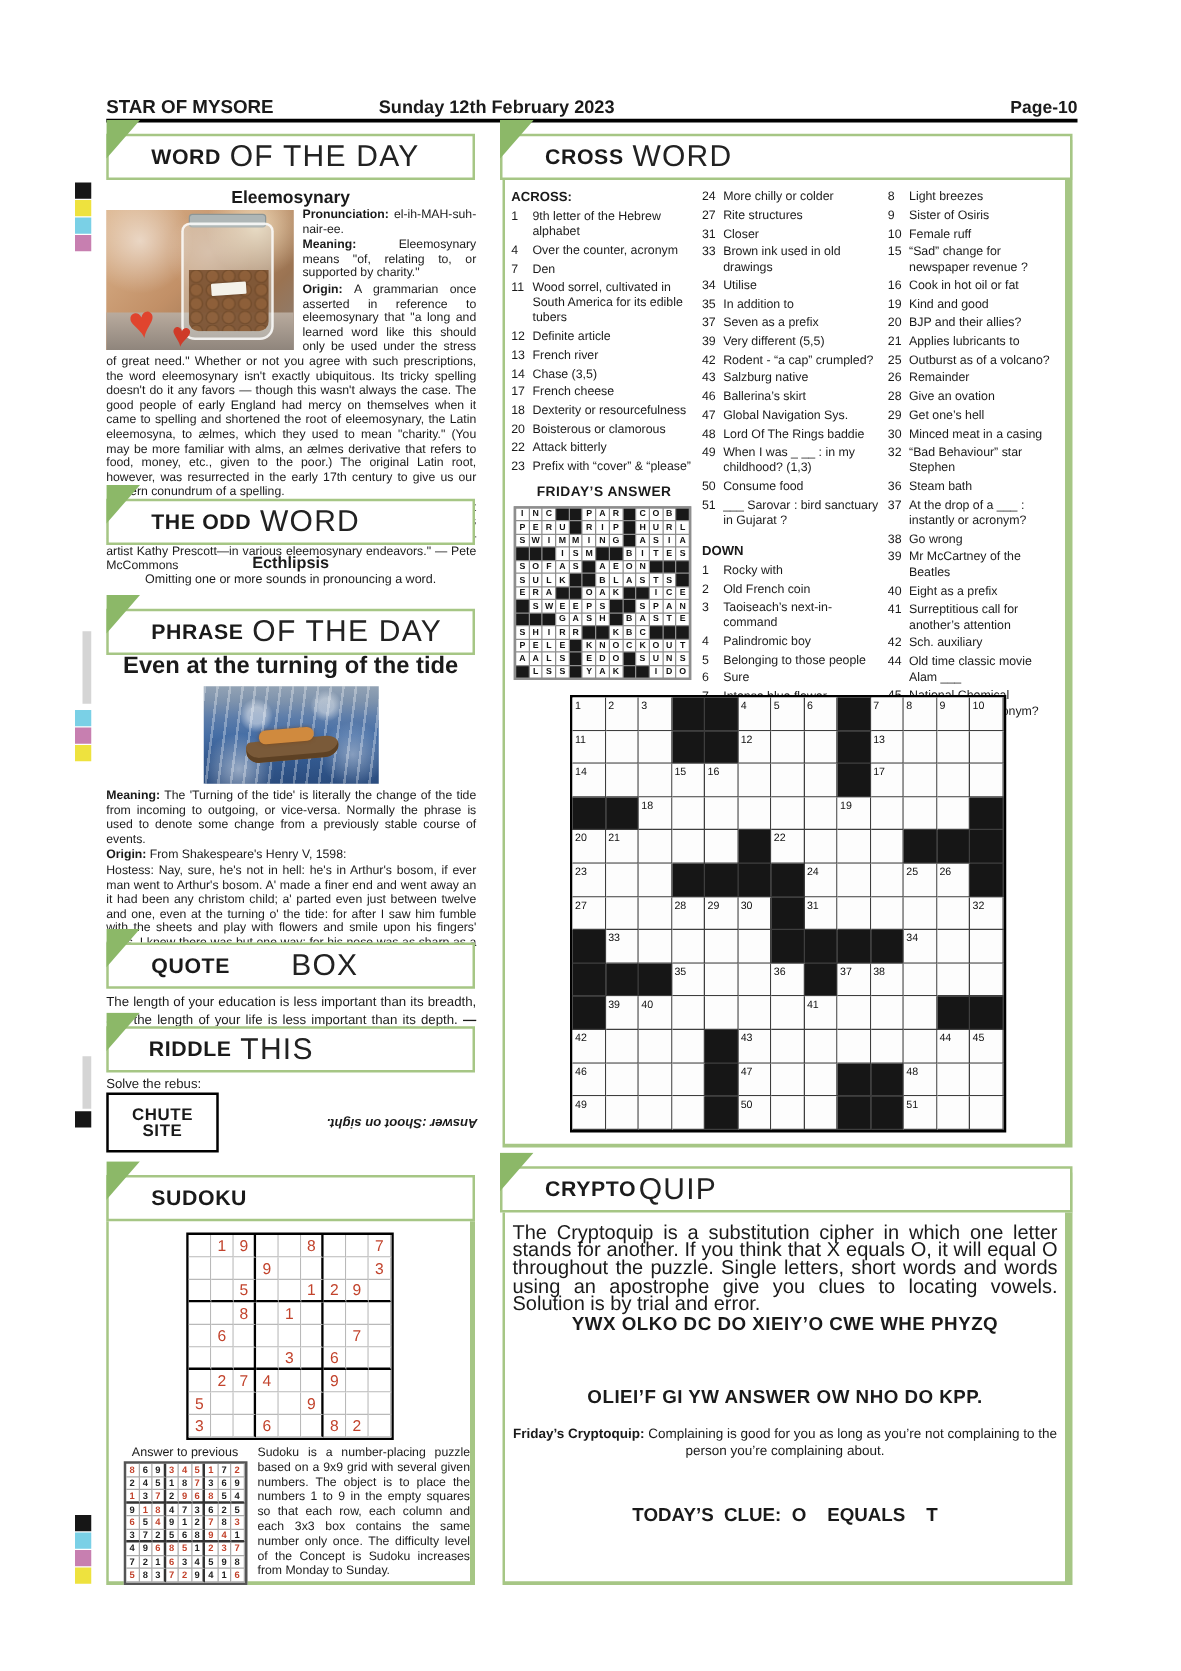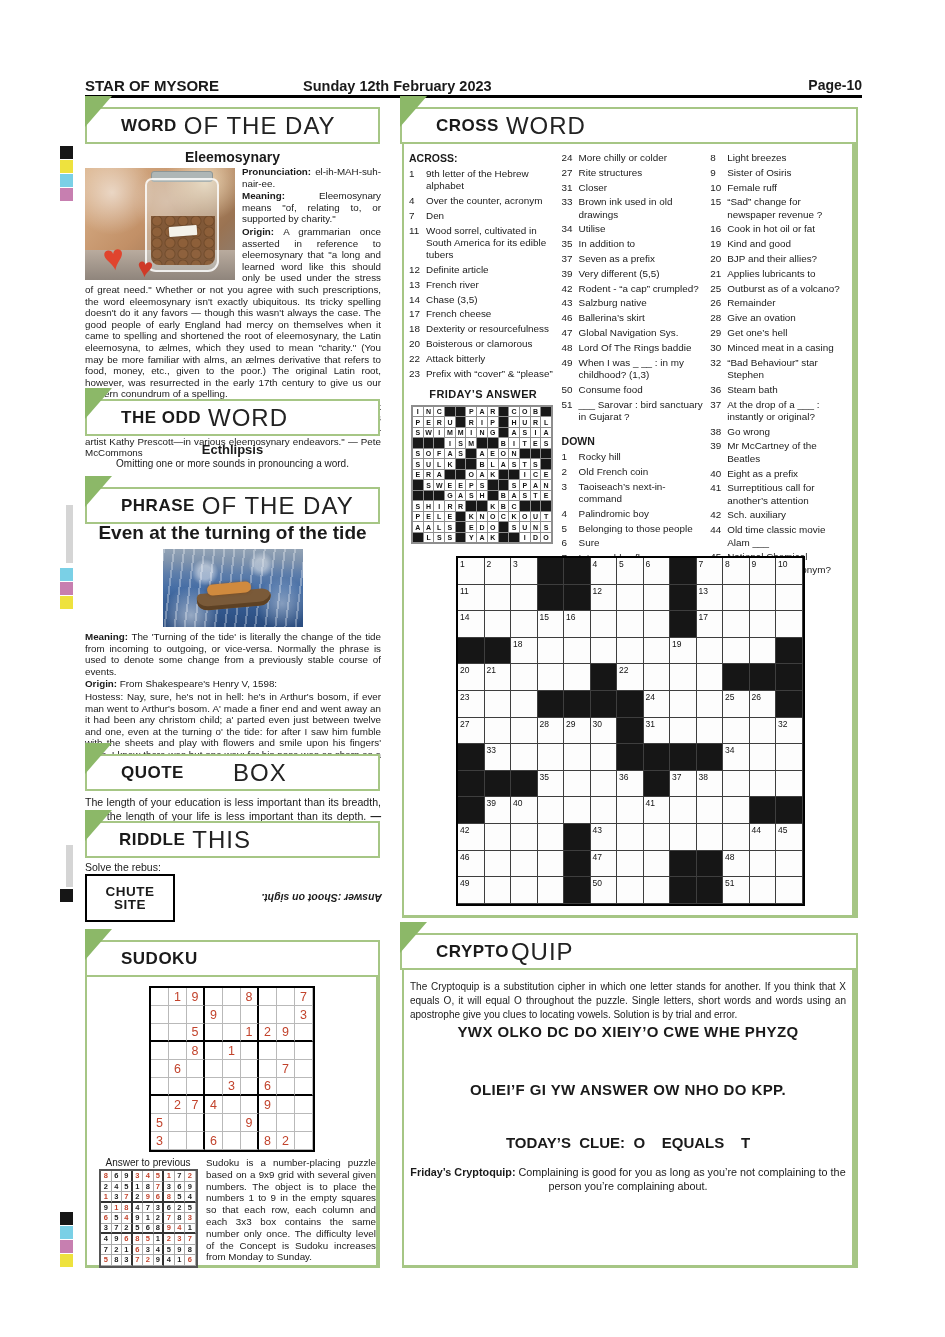--- a/index.html
+++ b/index.html
@@ -98,21 +98,21 @@
   .scell{border-right:1px solid #b9b9b9;border-bottom:1px solid #b9b9b9;display:flex;
      align-items:center;justify-content:center;font-size:12.5px;color:#c2432c;background:#fff;}
   #sudoku-answer-grid{position:absolute;display:grid;grid-template-columns:repeat(9,10.5px);
      grid-auto-rows:10.5px;border:2px solid #555;background:#fff;width:max-content;}
   .ascell{border-right:1px solid #aaa;border-bottom:1px solid #aaa;display:flex;
      align-items:center;justify-content:center;font-size:7.5px;font-weight:bold;}
   .red{color:#c2432c;} .blk{color:#222;}
   #answer-label{font-size:10px;text-align:center;}
 
   
-  #cq-desc{margin:0;padding:0 6px;text-align:justify;font-size:10px;line-height:14.2px;}
+  #cq-desc{margin:0;padding:0 6px;text-align:justify;font-size:16px;line-height:14.2px;}
   .cipher{text-align:center;font-weight:bold;font-size:15px;letter-spacing:.4px;}
   #cq-clue{text-align:center;font-weight:bold;font-size:15px;white-space:pre;}
   #cq-friday{text-align:center;font-size:10.8px;line-height:14px;max-width:470px;margin:0 auto;}
   #cq-friday b{font-weight:bold;}
 
   .center{text-align:center;}
 </style>
 </head>
 <body>
 
@@ -679,21 +679,21 @@
           </div>
           <div class="clue">
             <span class="cn">51</span>
             <span class="ct">___ Sarovar : bird sanctuary in Gujarat ?</span>
           </div>
         </div>
       <div class="clue-h" style="margin-top:12px;">DOWN</div>
       <div id="col2-down">
           <div class="clue">
             <span class="cn">1</span>
-            <span class="ct">Rocky hill</span>
+            <span class="ct">Rocky with</span>
           </div>
           <div class="clue">
             <span class="cn">2</span>
             <span class="ct">Old French coin</span>
           </div>
           <div class="clue">
             <span class="cn">3</span>
             <span class="ct">Taoiseach’s next-in-command</span>
           </div>
           <div class="clue">
@@ -771,21 +771,21 @@
           <div class="clue">
             <span class="cn">32</span>
             <span class="ct">“Bad Behaviour” star Stephen</span>
           </div>
           <div class="clue">
             <span class="cn">36</span>
             <span class="ct">Steam bath</span>
           </div>
           <div class="clue">
             <span class="cn">37</span>
-            <span class="ct">At the drop of a ___ : instantly or original?</span>
+            <span class="ct">At the drop of a ___ : instantly or acronym?</span>
           </div>
           <div class="clue">
             <span class="cn">38</span>
             <span class="ct">Go wrong</span>
           </div>
           <div class="clue">
             <span class="cn">39</span>
             <span class="ct">Mr McCartney of the Beatles</span>
           </div>
           <div class="clue">
@@ -1085,25 +1085,25 @@
       <div class="mcell"></div>
     </div>
 
   <div class="outerbox" style="left:402px;top:938px;width:456px;height:330px;border-right-width:6px;border-bottom-width:3px;">
     <div style="padding-top:40px;">
       <p id="cq-desc">The Cryptoquip is a substitution cipher in which one letter stands for another.  If you think that X equals O, it will equal O throughout the puzzle.  Single letters, short words and words using an apostrophe give you clues to locating vowels. Solution is by trial and error.</p>
       <div id="cipher-lines">
           <div class="cipher" style="">YWX OLKO DC DO XIEIY’O CWE WHE PHYZQ</div>
           <div class="cipher" style="margin-top: 41px;">OLIEI’F GI YW ANSWER OW NHO DO KPP.</div>
         </div>
-      <div id="cq-clue" style="margin-top:36px;">TODAY’S  CLUE:  O    EQUALS    T</div>
       <div id="cq-friday" style="margin-top:14px;">
         <b>Friday’s Cryptoquip:</b>
         <span> </span><span>Complaining is good for you as long as you’re not complaining to the person you’re complaining about.</span>
       </div>
+      <div id="cq-clue" style="margin-top:36px;">TODAY’S  CLUE:  O    EQUALS    T</div>
     </div>
   </div>
   <div class="hdr" style="left:400px;top:933px;width:458px;">
     <span class="fold"></span>
     <span class="hb">CRYPTO</span>
     <span class="hl" style="margin-left:2px;">QUIP</span>
   </div>
 
 </div>
 

